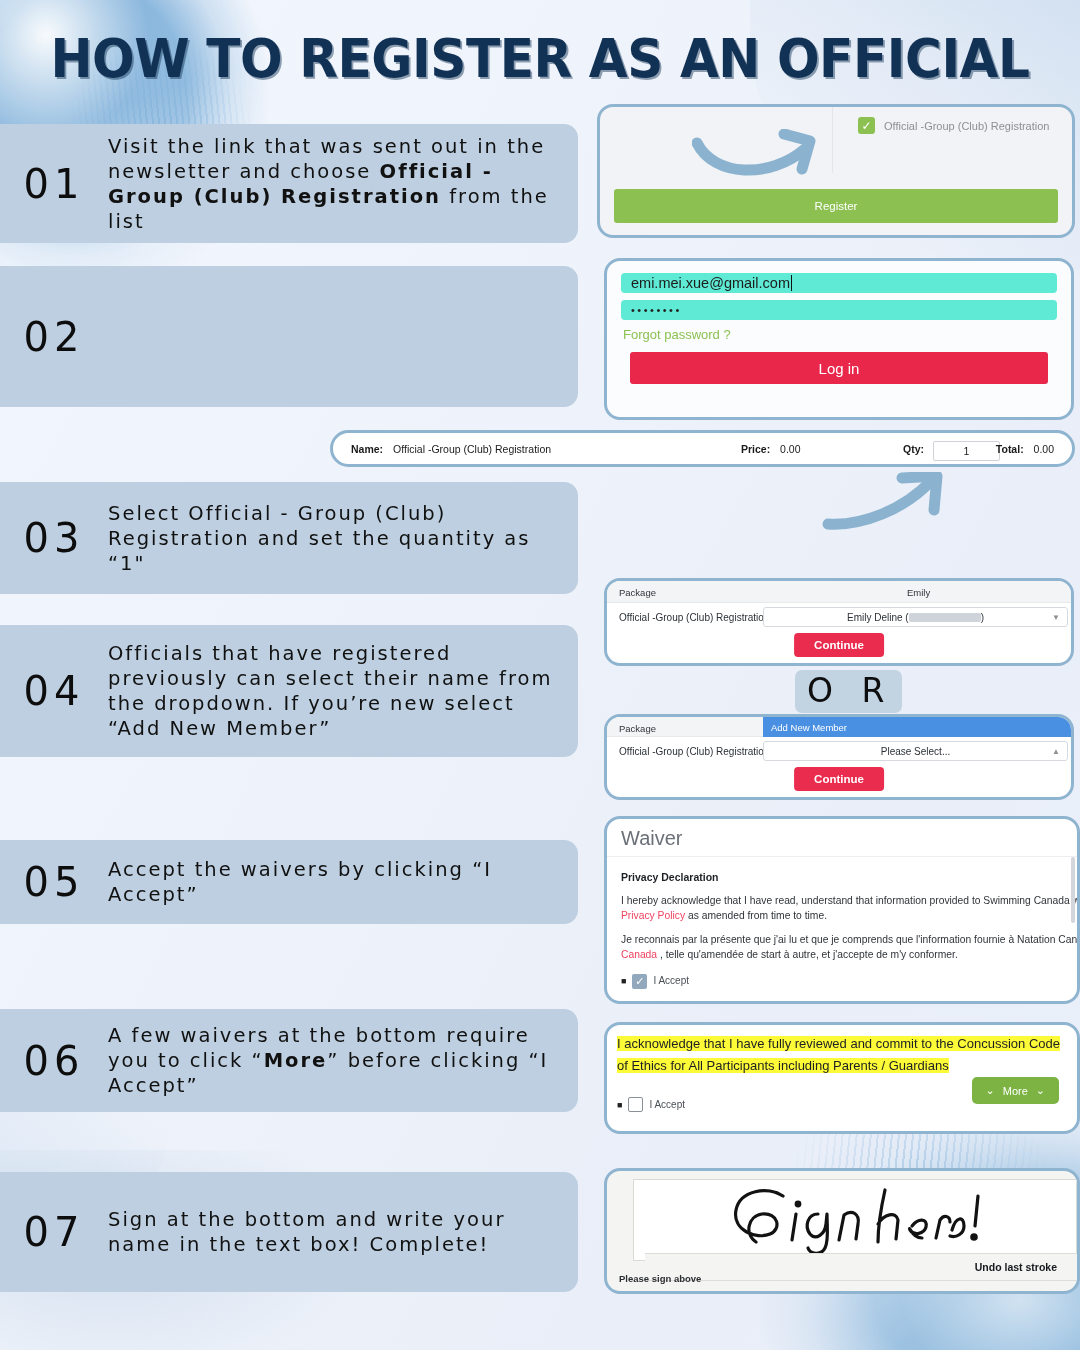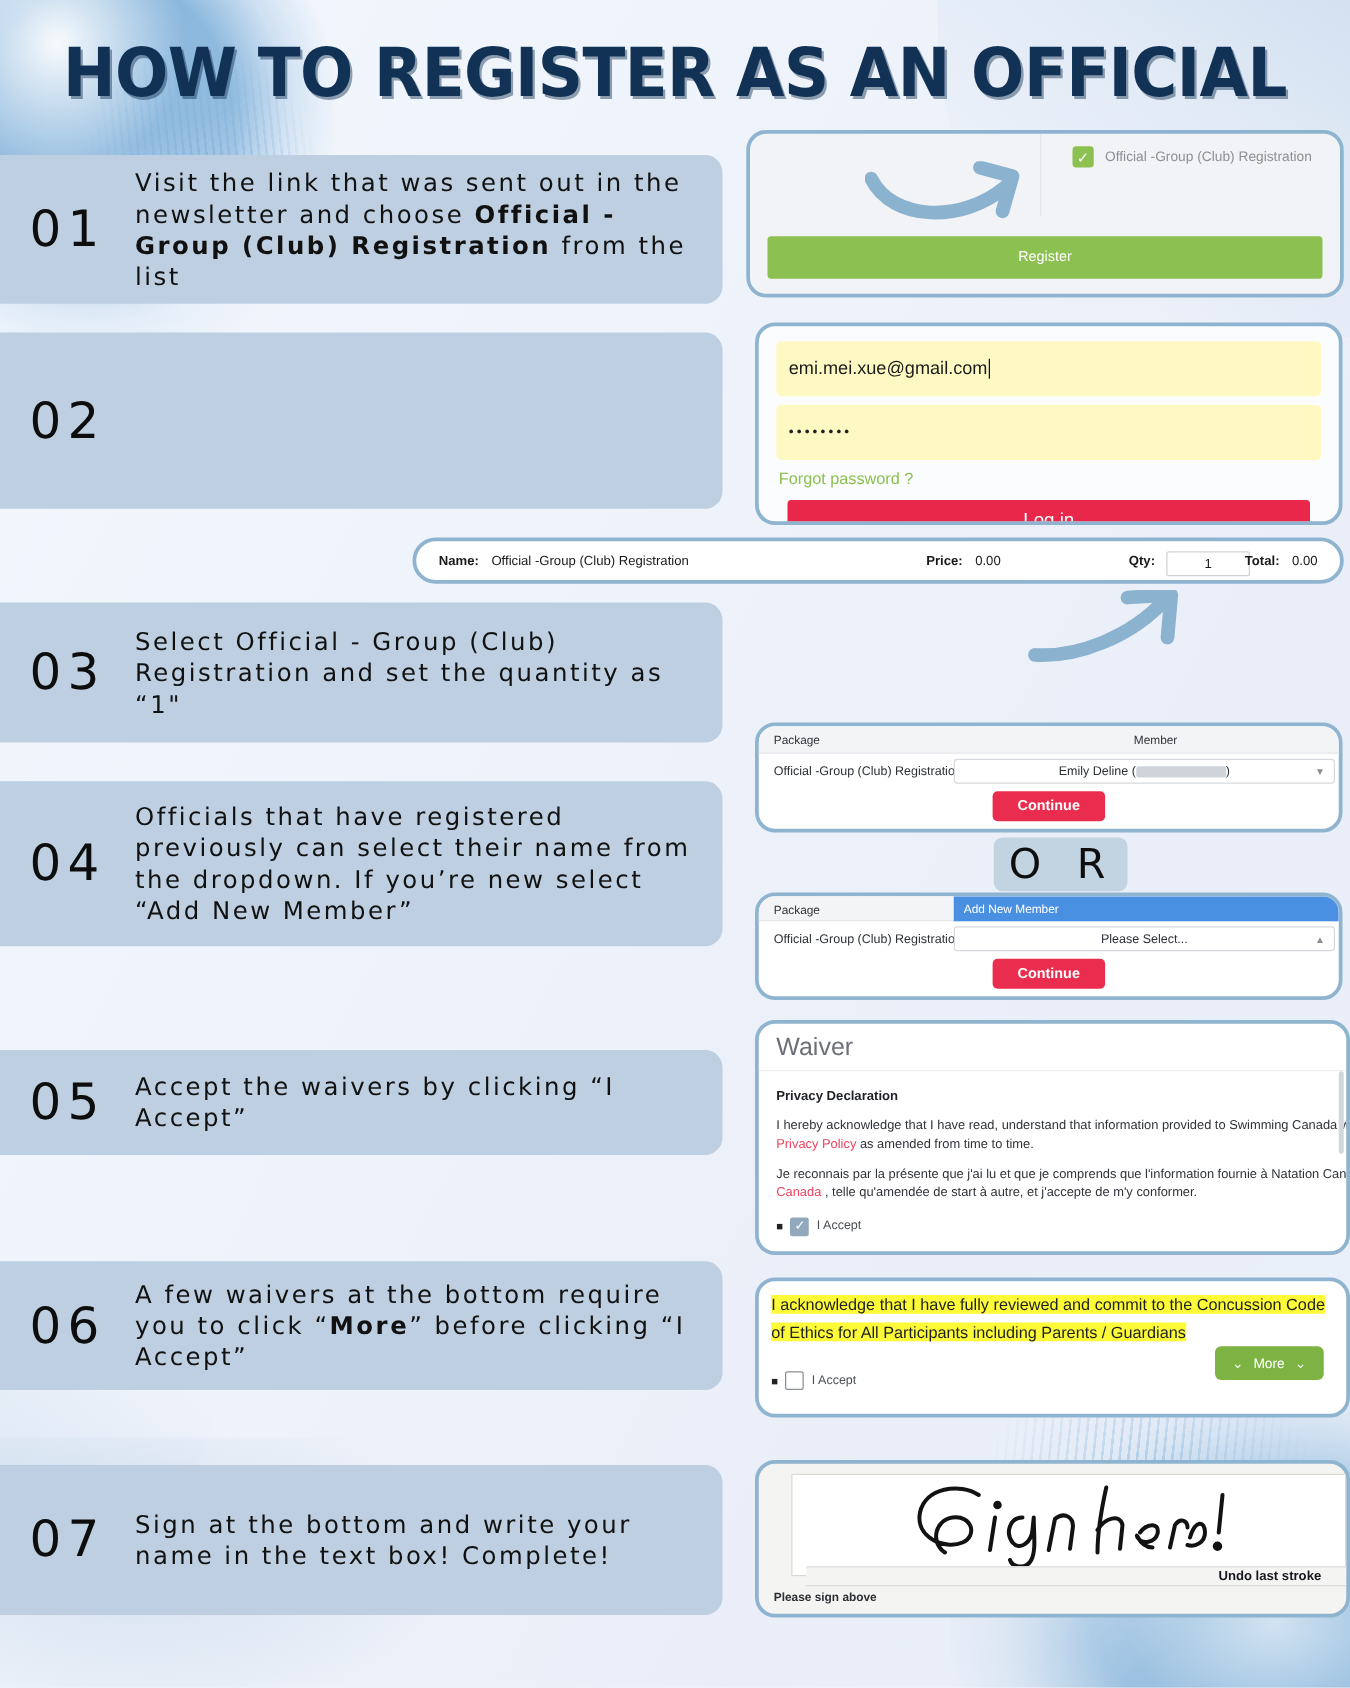--- a/index.html
+++ b/index.html
@@ -148,21 +148,21 @@
     position: absolute; left: 14px; right: 14px; bottom: 12px; height: 34px;
     background: #8cc152; border-radius: 3px;
     display: flex; align-items: center; justify-content: center;
     color: #fff; font-size: 11.5px;
   }
   .arrow1 { position: absolute; left: 92px; top: 22px; width: 150px; height: 52px; }
 
   
   .p2 { left: 604px; top: 258px; width: 470px; height: 162px; padding: 12px 14px; }
   .field {
-    height: 44px; border-radius: 4px; background: #fef9c3;
+    height: 20px; border-radius: 4px; background: #5eead4;
     display: flex; align-items: center; padding: 4px 10px;
     font-size: 14.5px; color: #1c1c1c; margin-bottom: 7px;
   }
   .field .caret { display:inline-block; width:1px; height:16px; background:#111; margin-left:1px; }
   .field.pw { font-size: 11px; letter-spacing: 2.5px; color: #222; }
   .forgot { font-size: 13px; color: #8cc152; margin: 4px 0 10px 2px; }
   .btn-login {
     height: 32px; margin: 0 9px; background: #e8274b; border-radius: 3px;
     display: flex; align-items: center; justify-content: center;
     color: #fff; font-size: 15px;
@@ -264,21 +264,21 @@
   .cb-empty { width: 15px; height: 15px; border: 1px solid #8b9096; border-radius: 2px; background: #fff; }
 
   
   .p7 { left: 604px; top: 1168px; width: 476px; height: 126px; background:#f4f4f2; }
   .sig-box {
     position: absolute; left: 26px; right: 0; top: 8px; height: 82px;
     background: #fff; border: 1px solid #d9d9d6;
   }
   .sig-svg { position: absolute; left: 92px; top: 2px; }
   .undo-bar {
-    position: absolute; left: 38px; right: 0; top: 82px; height: 16px;
+    position: absolute; left: 38px; right: 0; top: 82px; height: 28px;
     background: #f4f4f2; border-top: 1px solid #dcdcd9; border-bottom: 1px solid #dcdcd9;
     display: flex; align-items: center; justify-content: flex-end; padding-right: 20px;
     font-size: 10.5px; font-weight: 700; color: #15181c;
   }
   .sig-note { position: absolute; left: 12px; bottom: 7px; font-size: 9.5px; font-weight: 700; color: #2b2e33; }
 </style>
 </head>
 <body>
 
 <div class="bg-base"></div>
@@ -365,21 +365,21 @@
 </div>
 
 <svg class="arrow2" viewBox="0 0 135 60">
   <path d="M6 52 C 40 54, 82 38, 110 8" stroke="#8bb3cf" stroke-width="11" fill="none" stroke-linecap="round"></path>
   <path d="M80 6 L115 4 L112 38" stroke="#8bb3cf" stroke-width="11" fill="none" stroke-linecap="round" stroke-linejoin="round"></path>
 </svg>
 
 <div class="panel p3">
   <div class="tbl-head">
     <span class="c1">Package</span>
-    <span class="c2">Member</span>
+    <span class="c2">Emily</span>
   </div>
   <div class="tbl-row">
     <span class="pkg">Official -Group (Club) Registration</span>
     <span class="sel-box">
       <span>Emily Deline (</span>
         <span class="redact"></span>
         <span>)</span>
       <span class="caret-dn">▼</span>
     </span>
   </div>

